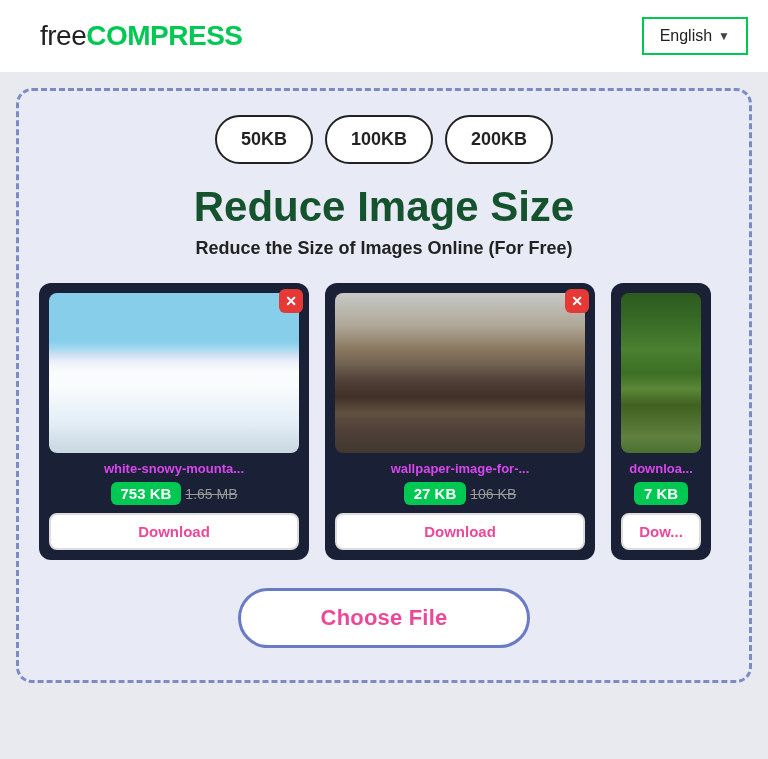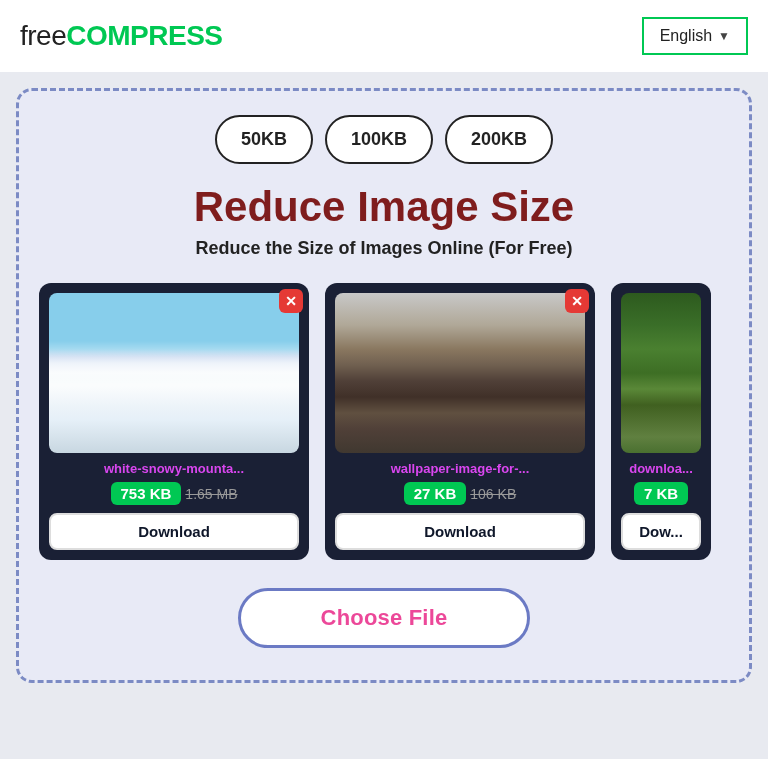--- a/index.html
+++ b/index.html
@@ -19,20 +19,21 @@
       justify-content: space-between;
       padding: 12px 20px;
       height: 72px;
     }
 
     .logo {
       font-size: 28px;
       font-weight: 400;
       color: #222;
       letter-spacing: -0.5px;
+      margin-left: 20px;
     }
 
     .logo .free {
       color: #222;
       font-weight: 300;
     }
 
     .logo .compress {
       color: #00c853;
       font-weight: 800;
@@ -91,21 +92,21 @@
       font-weight: 700;
       background: white;
       color: #222;
       cursor: pointer;
     }
 
     
     .main-title {
       font-size: 42px;
       font-weight: 900;
-      color: #7f1d1d;
+      color: #14532d;
       text-align: right;
       line-height: 1.1;
       margin-bottom: 8px;
     }
 
     .sub-title {
       font-size: 18px;
       font-weight: 700;
       color: #222;
       text-align: center;
@@ -217,21 +218,21 @@
     }
 
     .download-btn {
       width: 100%;
       background: white;
       border: 2px solid #ddd;
       border-radius: 8px;
       padding: 8px;
       font-size: 15px;
       font-weight: 600;
-      color: #0f172a;
+      color: #ec4899;
       cursor: pointer;
       text-align: center;
     }
 
     
     .choose-file-btn {
       border: 3px solid #6b7ac4;
       border-radius: 50px;
       padding: 14px 80px;
       background: white;

